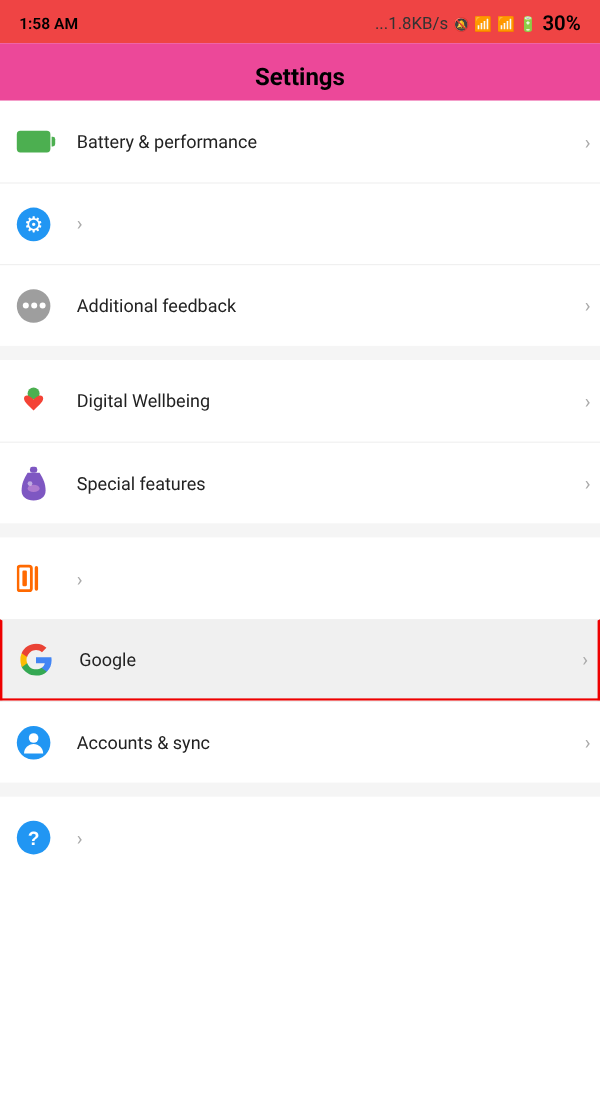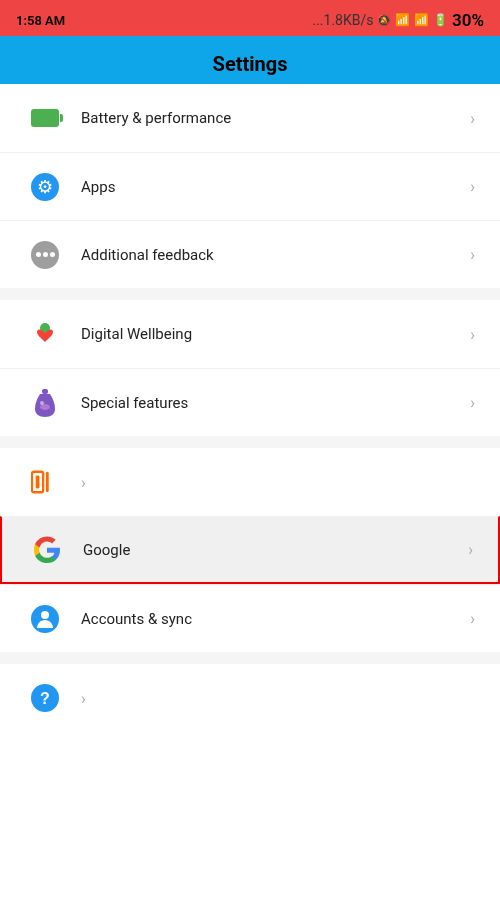--- a/index.html
+++ b/index.html
@@ -39,36 +39,36 @@
       margin-left: 16px;
     }
 
     
     .page-title {
       text-align: center;
       font-size: 20px;
       font-weight: 700;
       color: #000;
       padding: 16px 0 8px 0;
-      background: #0ea5e9;
+      background: #ec4899;
     }
 
     
     .settings-list {
       background: #fff;
     }
 
     .settings-group {
       margin-bottom: 0;
     }
 
     .settings-item {
       display: flex;
       align-items: center;
-      padding: 0 25px;
+      padding: 0 8px;
       height: 68px;
       background: #fff;
       cursor: pointer;
       position: relative;
     }
     .settings-item.highlighted {
       background: #f0f0f0;
       border: 2px solid #e00;
     }
 
@@ -196,21 +196,20 @@
         <div class="battery-icon"></div>
       </div>
       <span class="item-label">Battery &amp; performance</span>
       <span class="item-chevron">›</span>
     </div>
 
     <div class="settings-item">
       <div class="item-icon">
         <div class="gear-icon"></div>
       </div>
-      <span class="item-label">Apps</span>
       <span class="item-chevron">›</span>
     </div>
 
     <div class="settings-item">
       <div class="item-icon">
         <div class="dots-icon">
           <div class="dot"></div>
           <div class="dot"></div>
           <div class="dot"></div>
         </div>

